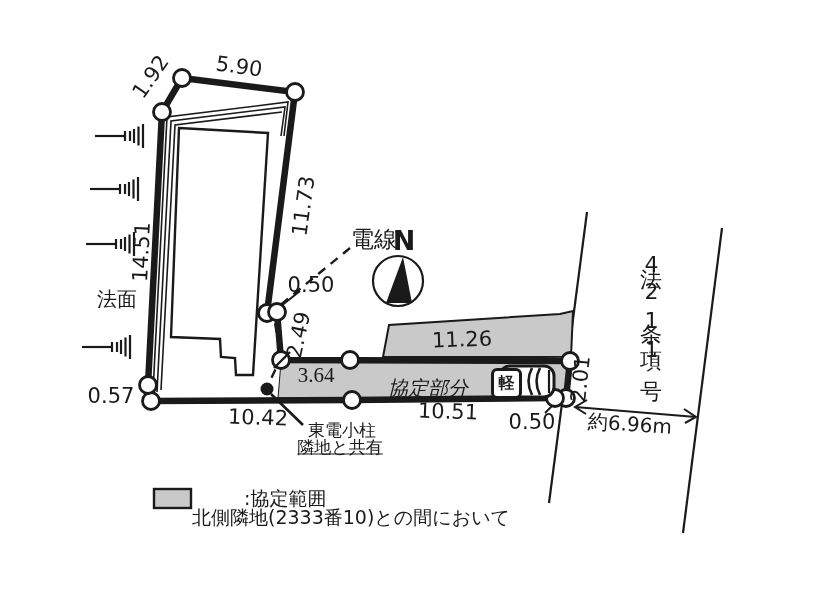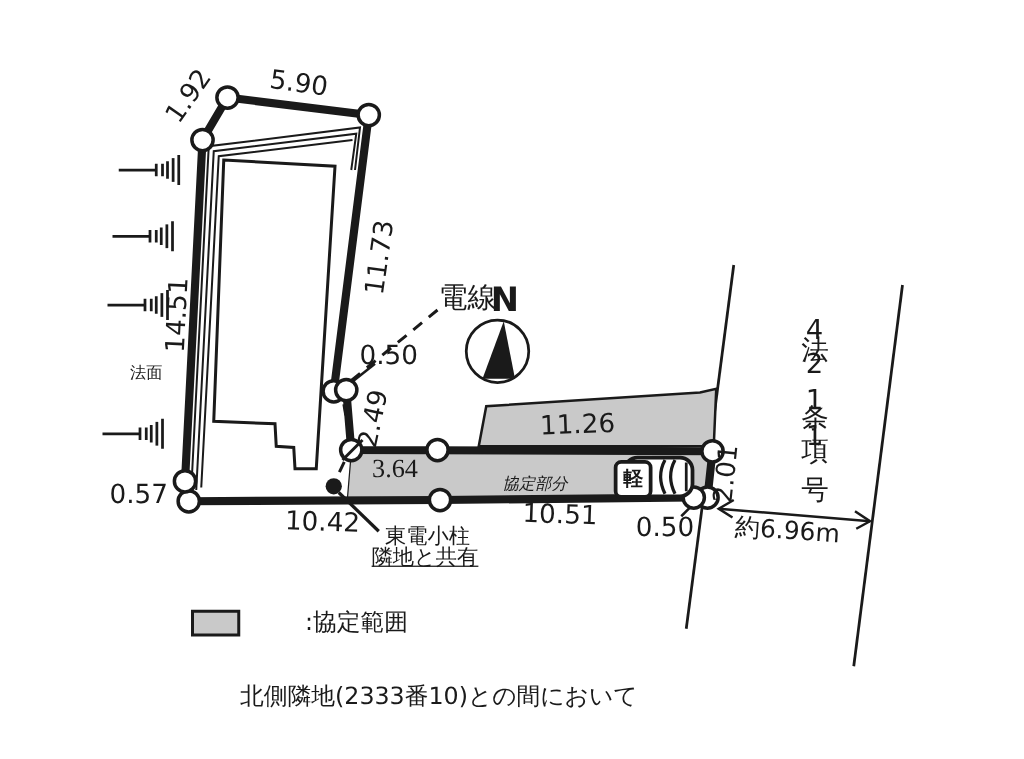--- a/index.html
+++ b/index.html
@@ -1,21 +1,21 @@
 <!DOCTYPE html>
 <html><head>
 <meta charset="utf-8">
 <style>
   html,body{margin:0;padding:0;background:#ffffff;}
   .stage{position:relative;width:819px;height:607px;background:#fff;overflow:hidden;
          font-family:"DejaVu Sans","Liberation Sans",sans-serif;color:#1a1a1a;}
   svg{position:absolute;left:0;top:0;}
   .lbl{position:absolute;white-space:nowrap;color:#1a1a1a;line-height:1;}
   .num{font-size:21px;}
-  .jp{font-size:13px;}
+  .jp{font-size:20px;}
   .small{font-size:17px;}
   .legend-line{font-size:19px;}
   .north{font-size:27px;font-weight:bold;}
   .vtext{writing-mode:vertical-rl;text-orientation:upright;font-size:22px;letter-spacing:2px;}
   .kei-badge{position:absolute;left:491px;top:368px;width:25px;height:25px;border:3px solid #1a1a1a;
              border-radius:6px;background:#fff;display:flex;align-items:center;justify-content:center;
              font-size:16px;font-weight:bold;z-index:4;}
 </style>
 </head>
 <body>
@@ -117,15 +117,15 @@
 <div class="lbl small" style="left:342px;top:431px;transform:translate(-50%,-50%);font-family:Liberation Mono, monospace;">東電小柱</div>
 <div class="lbl small" style="left:340px;top:447px;transform:translate(-50%,-50%);text-decoration:underline;">隣地と共有</div>
 
 <div class="lbl north" style="left:404px;top:240px;transform:translate(-50%,-50%);">N</div>
 
 <div class="lbl vtext" style="left:651px;top:308px;transform:translate(-50%,-50%);">法42条1項1号</div>
 
 <div class="kei-badge">軽</div>
 
 <div class="lbl legend-line" style="left:208px;top:489px;margin-left:36px;">:協定範囲</div>
-<div class="lbl legend-line" style="left:192px;top:508px;margin-top:40px;">北側隣地(2333番10)との間において</div>
+<div class="lbl legend-line" style="left:192px;top:508px;">北側隣地(2333番10)との間において</div>
 
 </div>
 
 </body></html>

